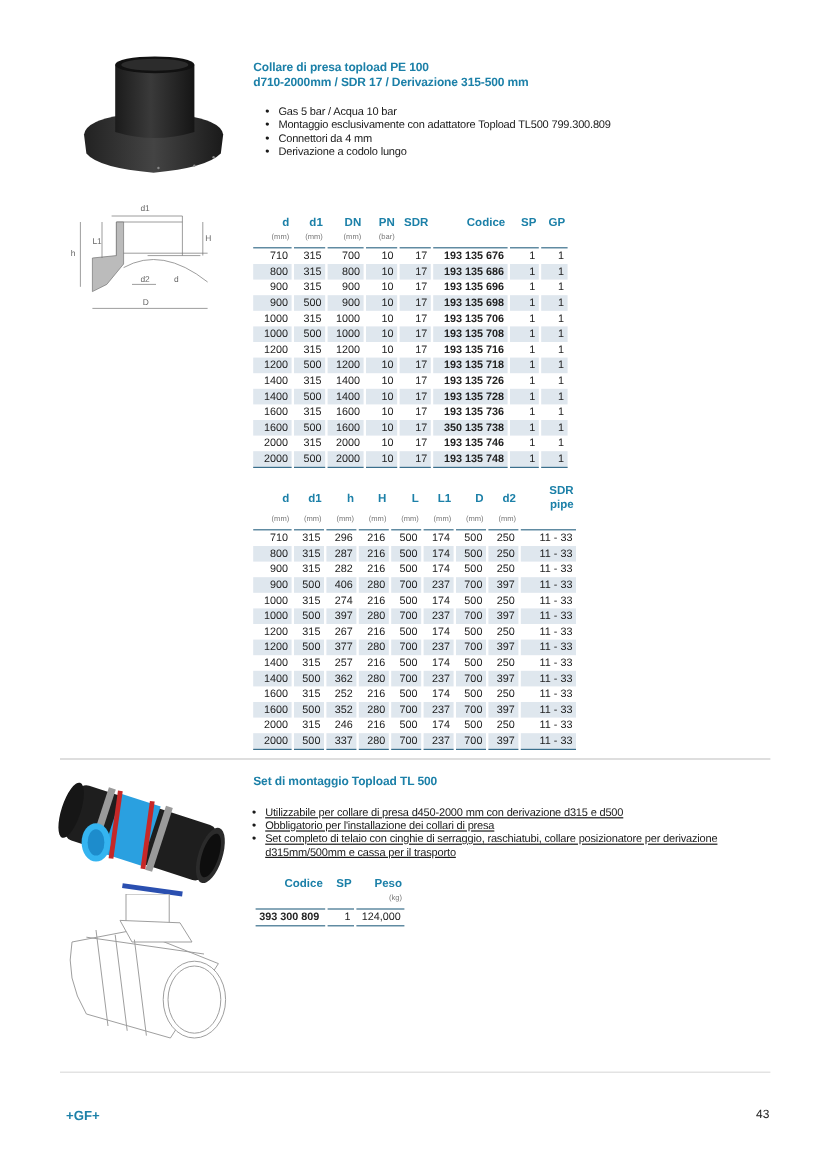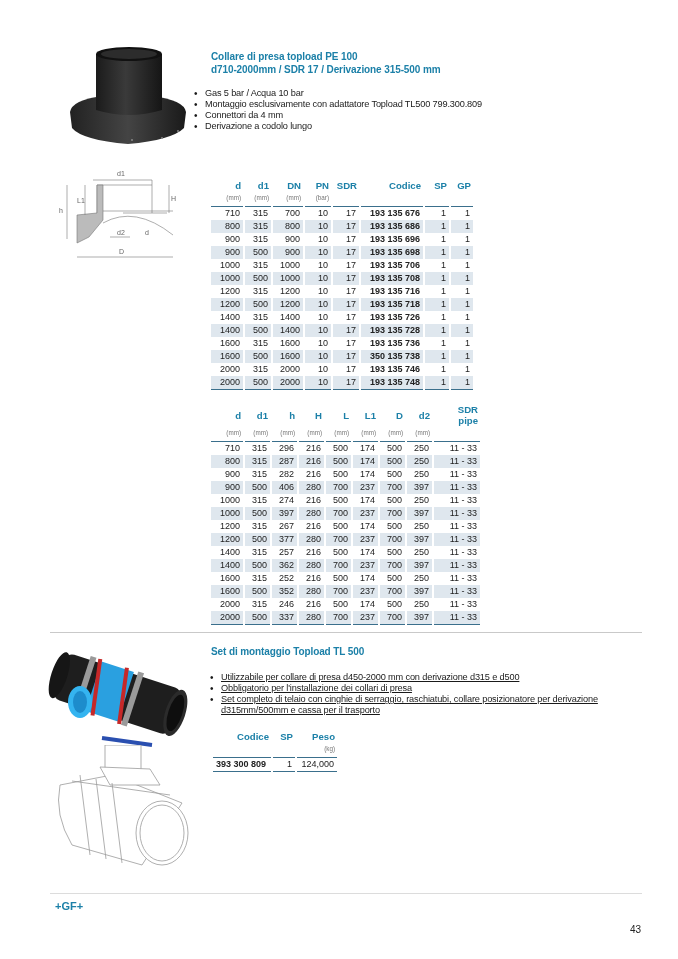--- a/index.html
+++ b/index.html
@@ -77,21 +77,21 @@
         <text x="64" y="89" stroke="none" fill="#666">D</text>
     </g>
   </svg>
 </div>
 
 <div class="abs prod-title" style="left:211px;top:51px;">
   <div>Collare di presa topload PE 100</div>
   <div>d710-2000mm / SDR 17 / Derivazione 315-500 mm</div>
 </div>
 
-<ul class="abs bullets" style="left:193px;top:88px;width:395px;">
+<ul class="abs bullets" style="left:220px;top:88px;width:395px;">
   <li>Gas 5 bar / Acqua 10 bar</li>
   <li>Montaggio esclusivamente con adattatore Topload TL500 799.300.809</li>
   <li>Connettori da 4 mm</li>
   <li>Derivazione a codolo lungo</li>
 </ul>
 
 <table class="abs spec" id="t1" style="left:209px;top:180px;">
   <thead>
     <tr>
       <th style="width:28px">d</th>
@@ -503,14 +503,14 @@
     <tr class="last">
       <td class="bold" style="text-align:left">393 300 809</td>
       <td>1</td>
       <td>124,000</td>
     </tr>
   </tbody>
 </table>
 
 <div class="sep" style="top:893px;background:#dcdcdc;"></div>
 
-<div class="abs logo" style="left:55px;top:900px;">+GF+</div>
+<div class="abs logo" style="left:55px;top:924px;">+GF+</div>
 <div class="abs pagenum" style="left:630px;top:924px;">43</div>
 
 </body></html>

